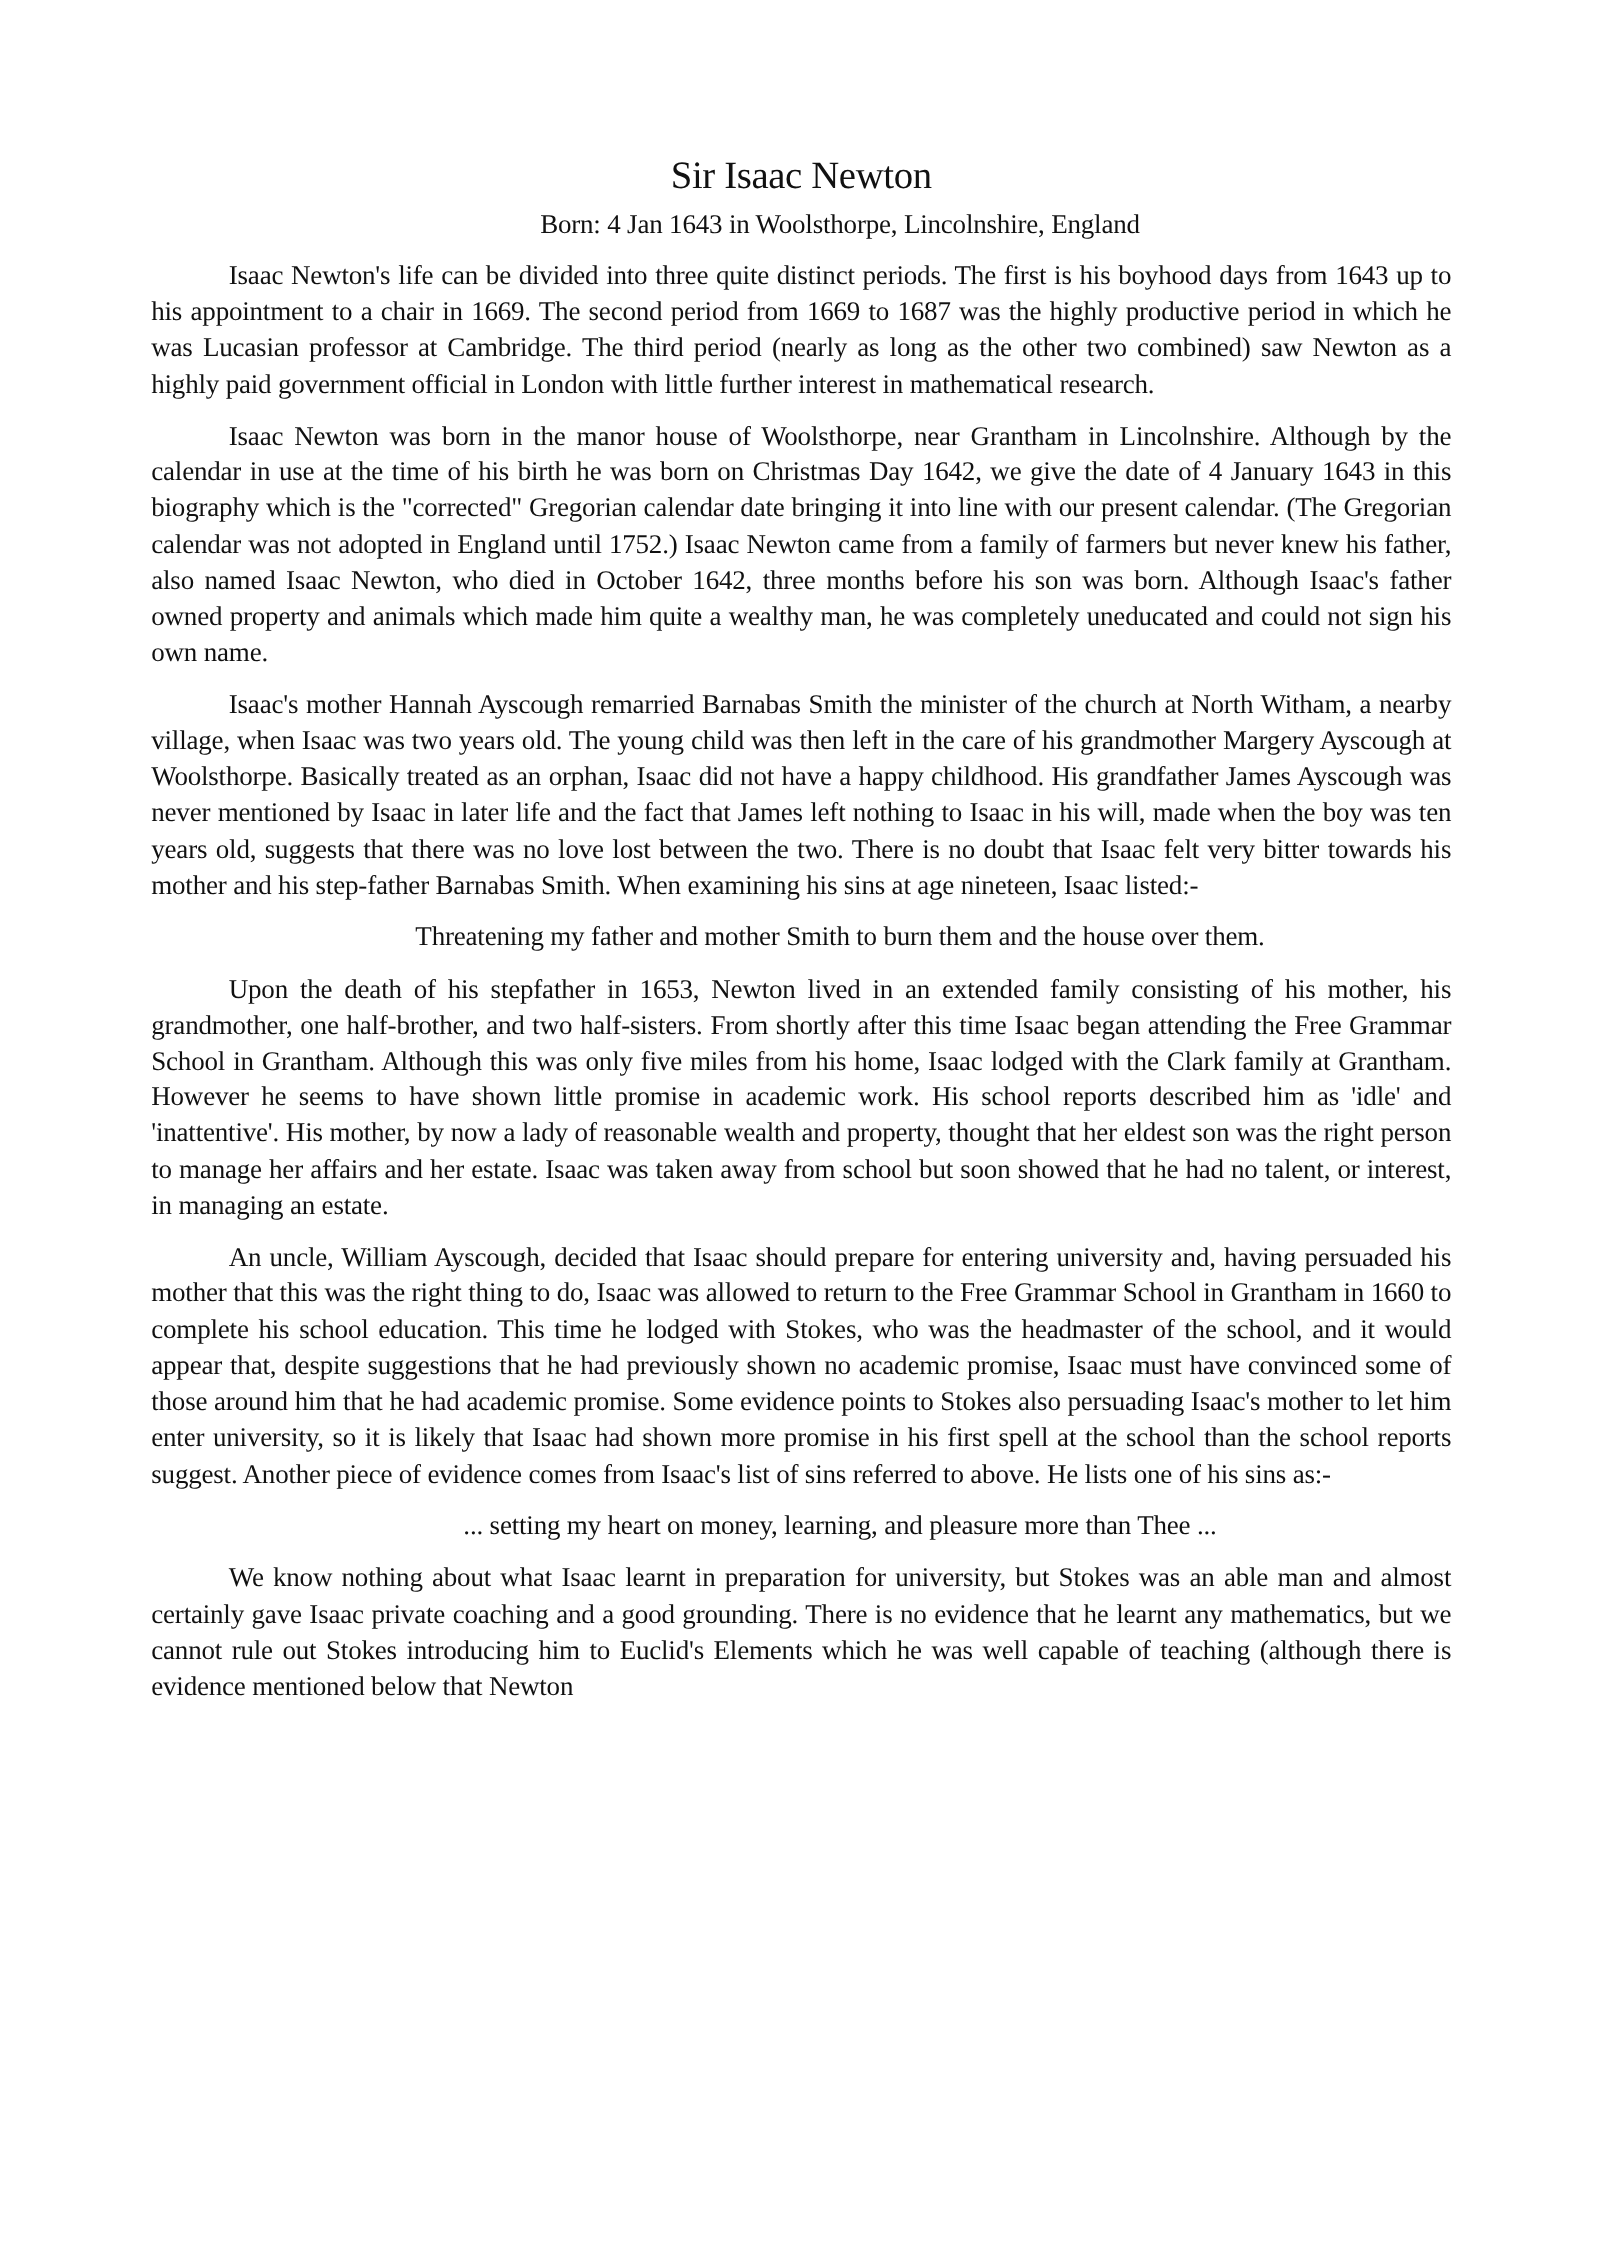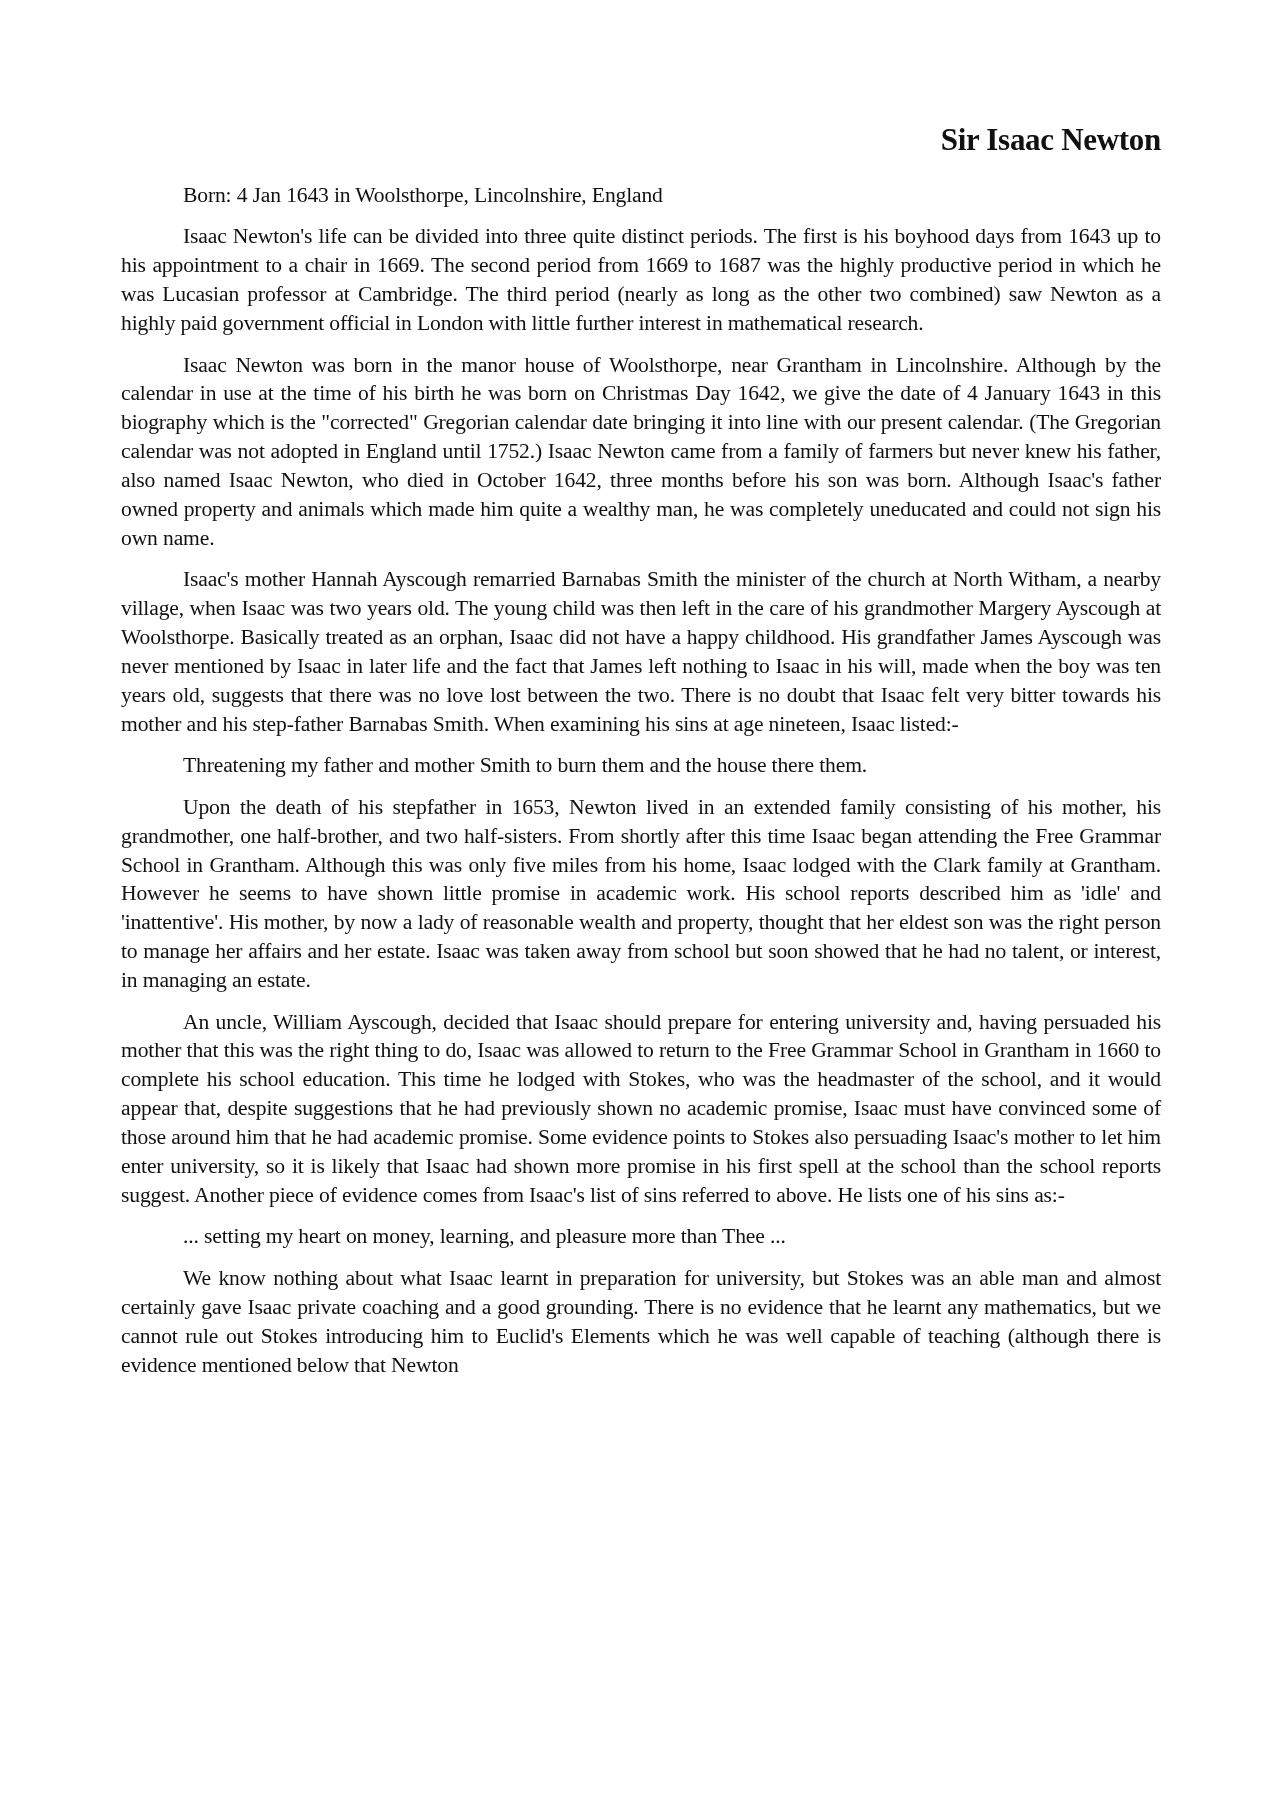--- a/index.html
+++ b/index.html
@@ -15,46 +15,46 @@
     font-family: "Liberation Serif", "DejaVu Serif", serif;
     color: #111111;
   }
   .page {
     position: absolute;
     left: 121px;
     top: 120px;
     width: 1040px;
   }
   .title {
-    text-align: right;
-    font-weight: bold;
+    text-align: center;
+    font-weight: normal;
     font-size: 31px;
     line-height: 40px;
-    margin: 0 0 21px 0;
+    margin: 0 0 5px 0;
     letter-spacing: -0.3px;
   }
   p {
     margin: 0 0 12.5px 0;
     font-size: 21.6px;
     line-height: 28.9px;
     text-align: justify;
     text-indent: 62px;
     letter-spacing: -0.15px;
   }
   p.single {
-    text-align: left;
+    text-align: center;
   }
 </style>
 </head>
 <body>
 
 <div class="page">
   <h1 class="title">Sir Isaac Newton</h1>
   <p class="single">Born: 4 Jan 1643 in Woolsthorpe, Lincolnshire, England</p>
   <p>Isaac Newton's life can be divided into three quite distinct periods. The first is his boyhood days from 1643 up to his appointment to a chair in 1669. The second period from 1669 to 1687 was the highly productive period in which he was Lucasian professor at Cambridge. The third period (nearly as long as the other two combined) saw Newton as a highly paid government official in London with little further interest in mathematical research.</p>
   <p>Isaac Newton was born in the manor house of Woolsthorpe, near Grantham in Lincolnshire. Although by the calendar in use at the time of his birth he was born on Christmas Day 1642, we give the date of 4 January 1643 in this biography which is the "corrected" Gregorian calendar date bringing it into line with our present calendar. (The Gregorian calendar was not adopted in England until 1752.) Isaac Newton came from a family of farmers but never knew his father, also named Isaac Newton, who died in October 1642, three months before his son was born. Although Isaac's father owned property and animals which made him quite a wealthy man, he was completely uneducated and could not sign his own name.</p>
   <p>Isaac's mother Hannah Ayscough remarried Barnabas Smith the minister of the church at North Witham, a nearby village, when Isaac was two years old. The young child was then left in the care of his grandmother Margery Ayscough at Woolsthorpe. Basically treated as an orphan, Isaac did not have a happy childhood. His grandfather James Ayscough was never mentioned by Isaac in later life and the fact that James left nothing to Isaac in his will, made when the boy was ten years old, suggests that there was no love lost between the two. There is no doubt that Isaac felt very bitter towards his mother and his step-father Barnabas Smith. When examining his sins at age nineteen, Isaac listed:-</p>
-  <p class="single">Threatening my father and mother Smith to burn them and the house there them.</p>
+  <p class="single">Threatening my father and mother Smith to burn them and the house over them.</p>
   <p>Upon the death of his stepfather in 1653, Newton lived in an extended family consisting of his mother, his grandmother, one half-brother, and two half-sisters. From shortly after this time Isaac began attending the Free Grammar School in Grantham. Although this was only five miles from his home, Isaac lodged with the Clark family at Grantham. However he seems to have shown little promise in academic work. His school reports described him as 'idle' and 'inattentive'. His mother, by now a lady of reasonable wealth and property, thought that her eldest son was the right person to manage her affairs and her estate. Isaac was taken away from school but soon showed that he had no talent, or interest, in managing an estate.</p>
   <p>An uncle, William Ayscough, decided that Isaac should prepare for entering university and, having persuaded his mother that this was the right thing to do, Isaac was allowed to return to the Free Grammar School in Grantham in 1660 to complete his school education. This time he lodged with Stokes, who was the headmaster of the school, and it would appear that, despite suggestions that he had previously shown no academic promise, Isaac must have convinced some of those around him that he had academic promise. Some evidence points to Stokes also persuading Isaac's mother to let him enter university, so it is likely that Isaac had shown more promise in his first spell at the school than the school reports suggest. Another piece of evidence comes from Isaac's list of sins referred to above. He lists one of his sins as:-</p>
   <p class="single">... setting my heart on money, learning, and pleasure more than Thee ...</p>
   <p>We know nothing about what Isaac learnt in preparation for university, but Stokes was an able man and almost certainly gave Isaac private coaching and a good grounding. There is no evidence that he learnt any mathematics, but we cannot rule out Stokes introducing him to  Euclid's Elements which he was well capable of teaching (although there is evidence mentioned below that Newton</p>
 </div>
 
 </body></html>

